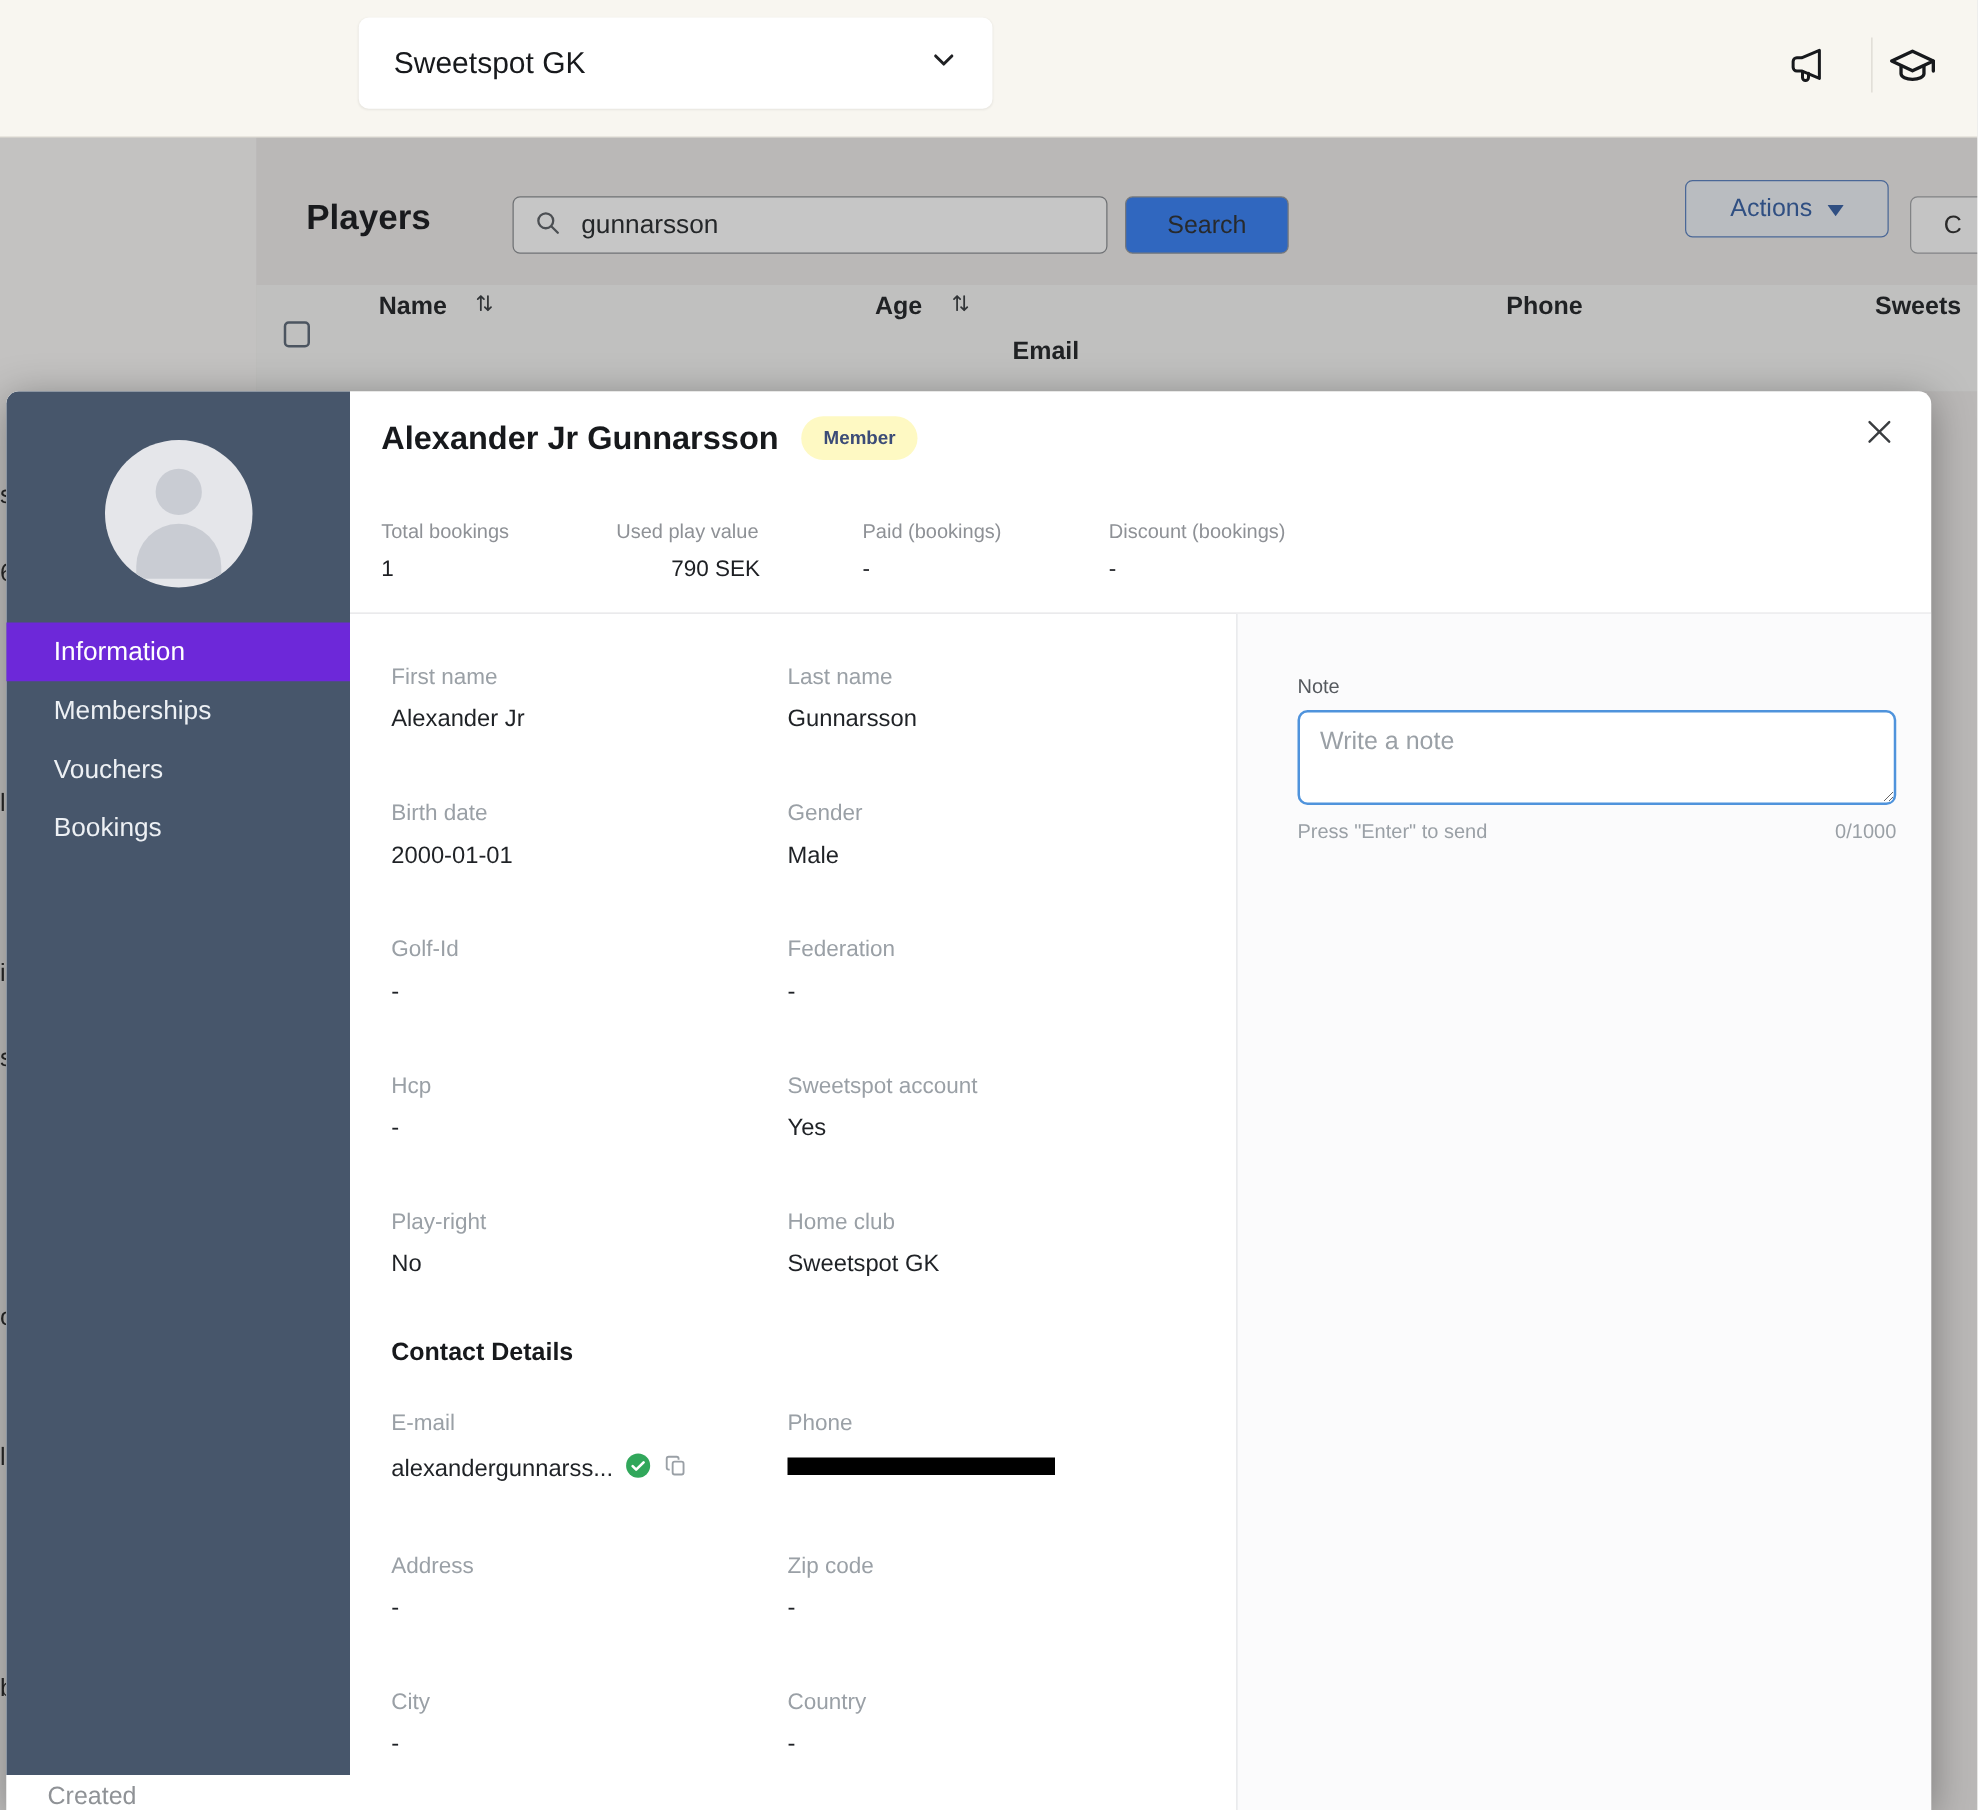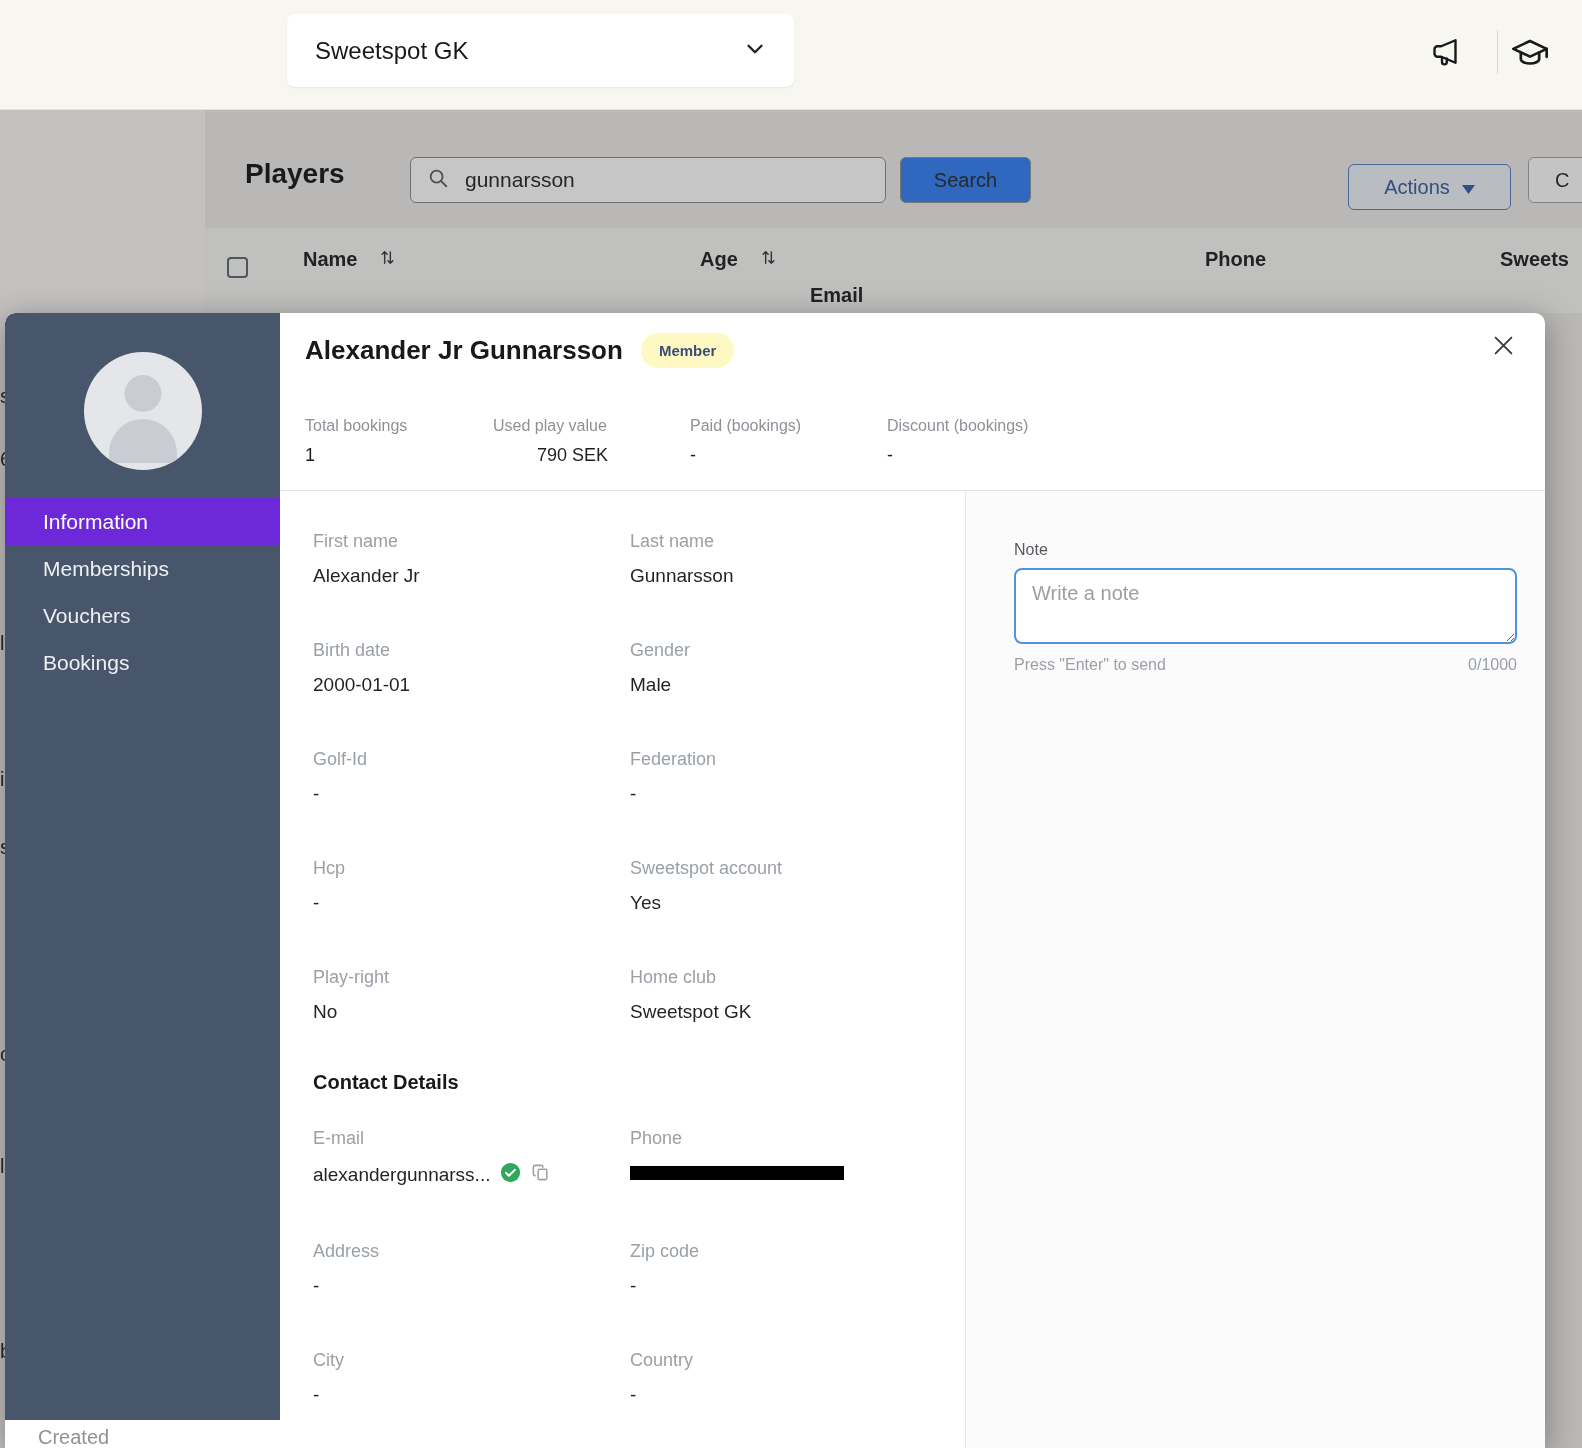--- a/index.html
+++ b/index.html
@@ -18,25 +18,25 @@
   
   .page { position:absolute; inset:0; z-index:1; }
   .side-strip { position:absolute; left:0; top:110px; width:205px; bottom:0; background:#fbfaf9; }
   .table-band { position:absolute; left:205px; right:0; top:228px; height:85px; background:#f7f7f6; }
   .page-title { position:absolute; left:245px; top:158px; font-size:28px; font-weight:700; color:#1c1e21; }
   .search-wrap { position:absolute; left:410px; top:157px; width:476px; height:46px; background:#fff; border:1.5px solid #8d9094; border-radius:6px;
     display:flex; align-items:center; gap:14px; padding:0 14px 0 16px; }
   .search-wrap input { border:none; outline:none; background:transparent; font-size:21px; color:#2b2e31; width:100%; font-family:inherit; }
   .btn { display:flex; align-items:center; justify-content:center; border-radius:6px; cursor:pointer; font-family:inherit; }
   .search-btn { position:absolute; left:900px; top:157px; width:131px; height:46px; background:#3b82f6; border:1.5px solid #97999c; font-size:20px; color:#2f3235; }
-  .actions-btn { position:absolute; left:1348px; top:164px; width:163px; height:46px; background:#eef2f8; border:1.5px solid #5d83c1; font-size:20px; color:#3a63a6; gap:12px; }
+  .actions-btn { position:absolute; left:1348px; top:144px; width:163px; height:46px; background:#eef2f8; border:1.5px solid #5d83c1; font-size:20px; color:#3a63a6; gap:12px; }
   .partial-btn { position:absolute; left:1528px; top:157px; width:96px; height:46px; background:#fdfdfd; border:1.5px solid #a5a7aa; font-size:20px; color:#333;
     justify-content:flex-start; padding-left:26px; }
   .th-check { position:absolute; left:227px; top:257px; width:21px; height:21px; border:2px solid #5f6b7a; border-radius:4px; background:transparent; cursor:pointer; }
-  .th { position:absolute; top:248px; display:flex; gap:22px; font-size:20px; font-weight:700; color:#26282b; }
+  .th { position:absolute; top:234px; display:flex; gap:22px; font-size:20px; font-weight:700; color:#26282b; }
   .th.name { left:303px; } .th.age { left:700px; } .th.email { left:810px;margin-top:36px; } .th.phone { left:1205px; } .th.sweets { left:1500px; }
   .edge-frag { position:absolute; left:0; width:5px; overflow:hidden; font-size:20px; color:#2f2f2f; white-space:nowrap; }
 
   
   .dim { position:absolute; left:0; top:110px; right:0; bottom:0; background:rgba(15,15,15,0.24); z-index:5; }
 
   
   .drawer { position:absolute; left:5px; top:313px; width:1540px; height:1135px; background:#fff; z-index:10;
     border-radius:10px 10px 0 0; box-shadow:0 6px 32px rgba(0,0,0,0.35); display:flex; overflow:hidden; }
   .drawer-side { width:275px; flex:0 0 275px; height:1107px; background:#47566b; border-radius:10px 0 0 0; }
@@ -55,21 +55,21 @@
   .close-btn { position:absolute; right:22px; top:14px; width:40px; height:40px; background:none; border:none; cursor:pointer;
     display:flex; align-items:center; justify-content:center; color:#3a3d40; }
   .stats { position:absolute; left:25px; top:104px; display:flex; }
   .stat { display:flex; flex-direction:column; }
   .stat:nth-child(1){ width:188px; } .stat:nth-child(2){ width:197px; } .stat:nth-child(3){ width:197px; }
   .stat .s-lbl { font-size:16px; color:#8e9196; }
   .stat .s-val { margin-top:10px; font-size:18px; color:#1d1f23; }
   .stat .s-val.bold { font-weight:400;margin-left:44px; }
   .head-divider { position:absolute; left:0; right:0; top:177px; height:1px; background:#e3e4e6; }
 
-  .drawer-body { position:absolute; left:0; right:0; top:178px; bottom:0; display:flex; }
+  .drawer-body { position:absolute; left:0; right:0; top:178px; bottom:0; display:flex;gap:24px; }
   .form-pane { width:685px; flex:0 0 685px; padding:40px 0 0 33px; }
   .fgrid { display:grid; grid-template-columns:317px auto; row-gap:53px; }
   .fld .lbl { font-size:18px; color:#9aa0a6; }
   .fld .val { margin-top:13px; font-size:19px; color:#1f2226; }
   .val-row { margin-top:13px; display:flex; align-items:center; gap:10px; font-size:19px; color:#1f2226; }
   .redacted-bar { margin-top:17px; width:214px; height:14px; background:#000; }
   .section-heading { margin-top:48px; font-size:20px; font-weight:700; color:#17191c; }
   .fgrid.contact { margin-top:34px; }
 
   .note-pane { flex:1; background:#fbfbfc; border-left:1px solid #e4e5e7; padding:50px 28px 0 48px; }

